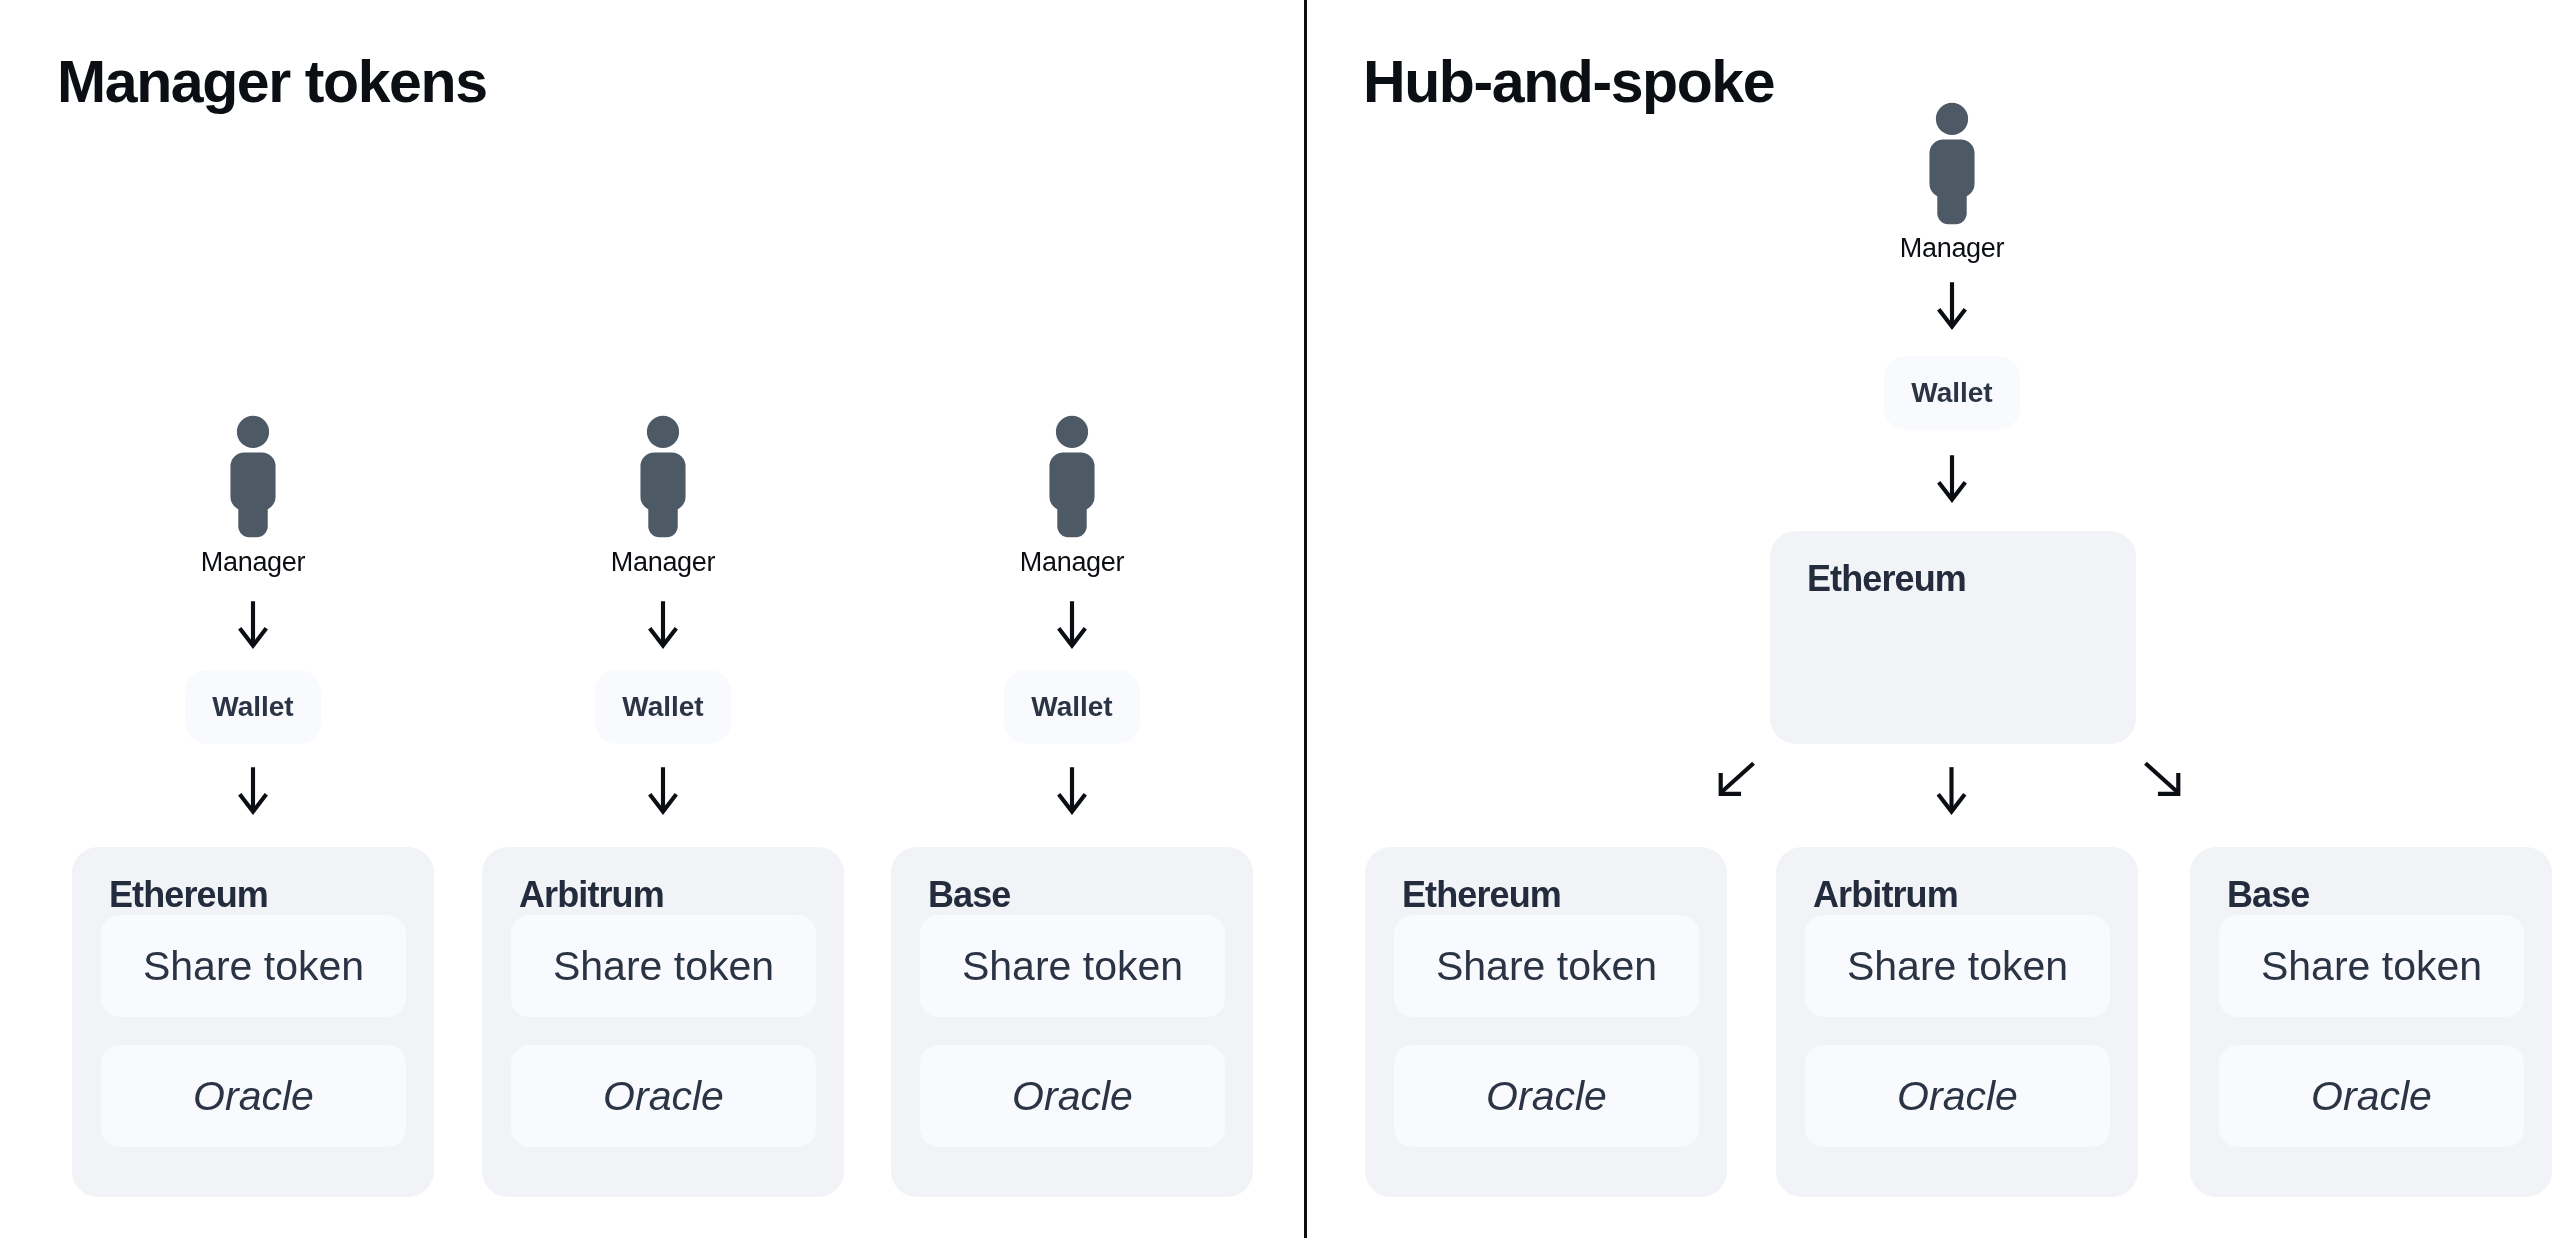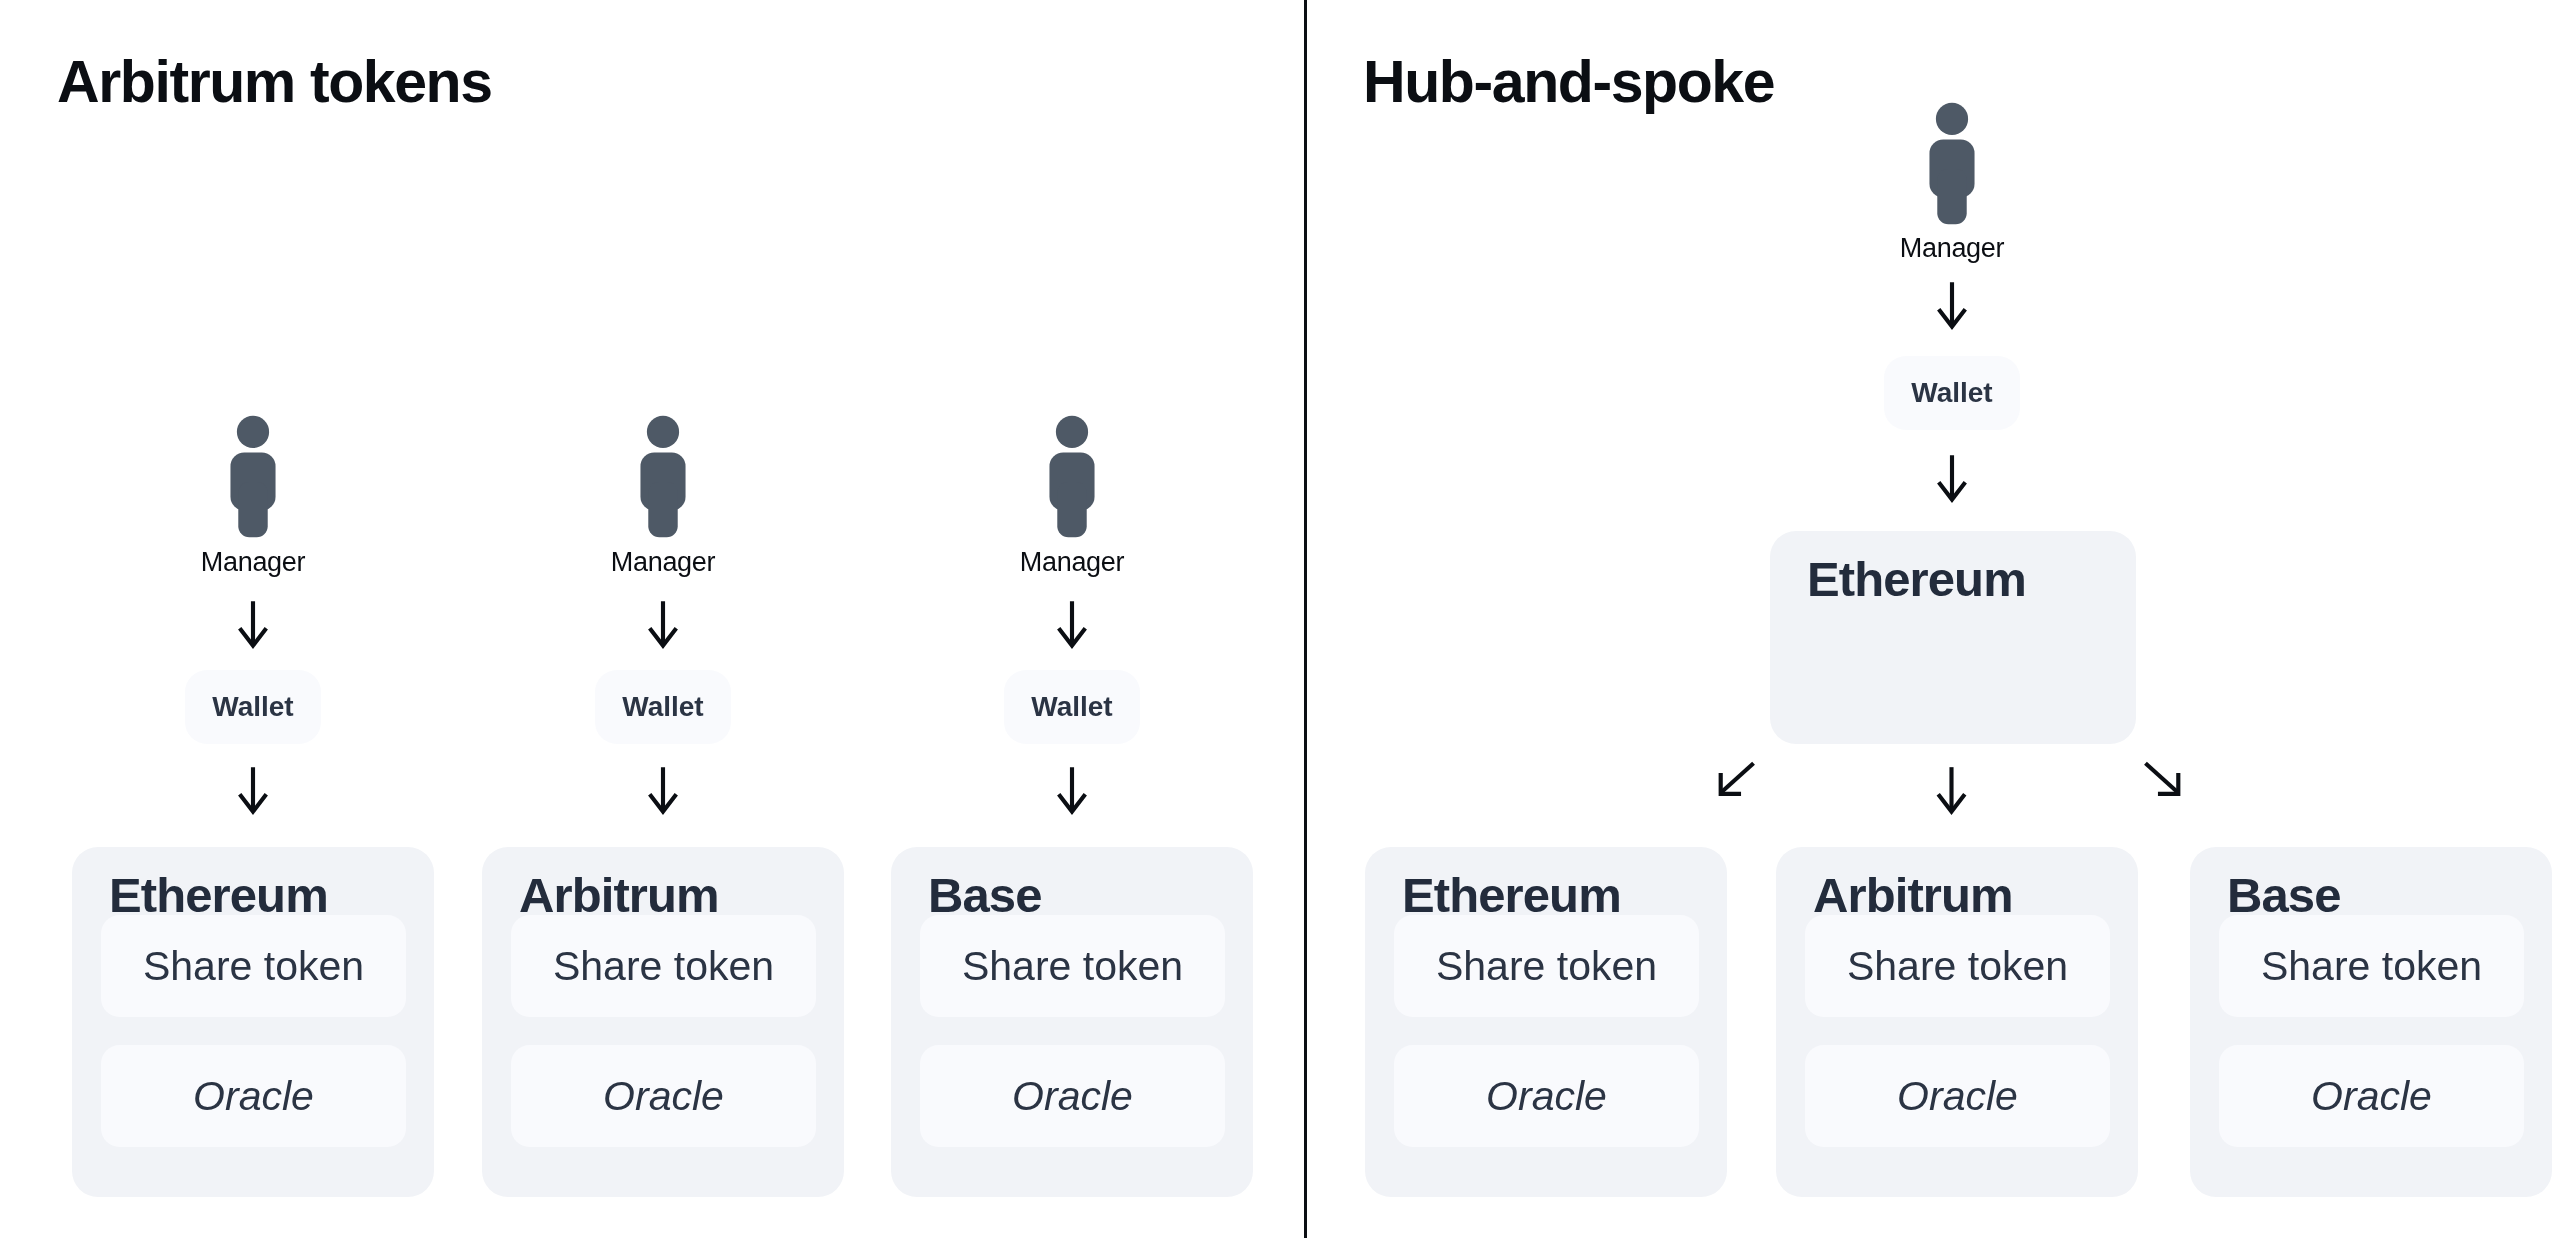--- a/index.html
+++ b/index.html
@@ -32,21 +32,21 @@
 
   
   .right-col .person{top:102px;}
   .right-col .mgr{top:232px;}
   .right-col .arr1{top:280px;}
   .right-col .wallet{top:356px;}
   .right-col .arr2{top:453px;}
 
   
   .card{position:absolute;width:362px;height:350px;border-radius:26px;background:var(--card-bg,#f1f3f7);}
-  .card .card-title{position:absolute;left:37px;top:24px;font-size:49px;font-weight:700;letter-spacing:-0.9px;
+  .card .card-title{position:absolute;left:37px;top:24px;font-size:36px;font-weight:700;letter-spacing:-0.9px;
                     line-height:48px;color:var(--card-title-text,#232c3c);white-space:nowrap;}
   .card .ibox{position:absolute;left:29px;width:305px;height:102px;border-radius:18.6px;
               background:var(--box-bg,#f9fafd);display:flex;align-items:center;justify-content:center;}
   .card .ibox span{font-size:41px;font-weight:400;color:var(--box-text,#2b3444);white-space:nowrap;}
   .card .b1{top:68px;}
   .card .b2{top:198px;font-style:italic;}
   .row-card{top:847px;}
 
   
   .hub-card{left:1770px;top:531px;width:366px;height:213px;}
@@ -57,21 +57,21 @@
   svg{display:block;}
 </style>
 </head>
 <body>
 
 <div class="canvas">
 
   <div class="divider"></div>
 
   <section>
-    <h1 class="title" style="left:57px;top:52px">Arbitrum tokens</h1>
+    <h1 class="title" style="left:57px;top:52px">Manager tokens</h1>
 
     <div class="chain-col left-col" style="left:72px">
       <svg class="person" viewBox="0 0 50 132" fill="currentColor">
         <circle cx="25" cy="17.5" r="17.5"></circle>
           <rect x="0.5" y="40" width="49" height="63" rx="15"></rect>
           <rect x="9" y="72" width="32" height="60" rx="12"></rect>
       </svg>
       <div class="mgr">Manager</div>
       <svg class="arrow-down arr1" viewBox="0 0 36 56" fill="none" stroke="currentColor" stroke-width="4.5">
           <path d="M18 2 L18 49"></path>

